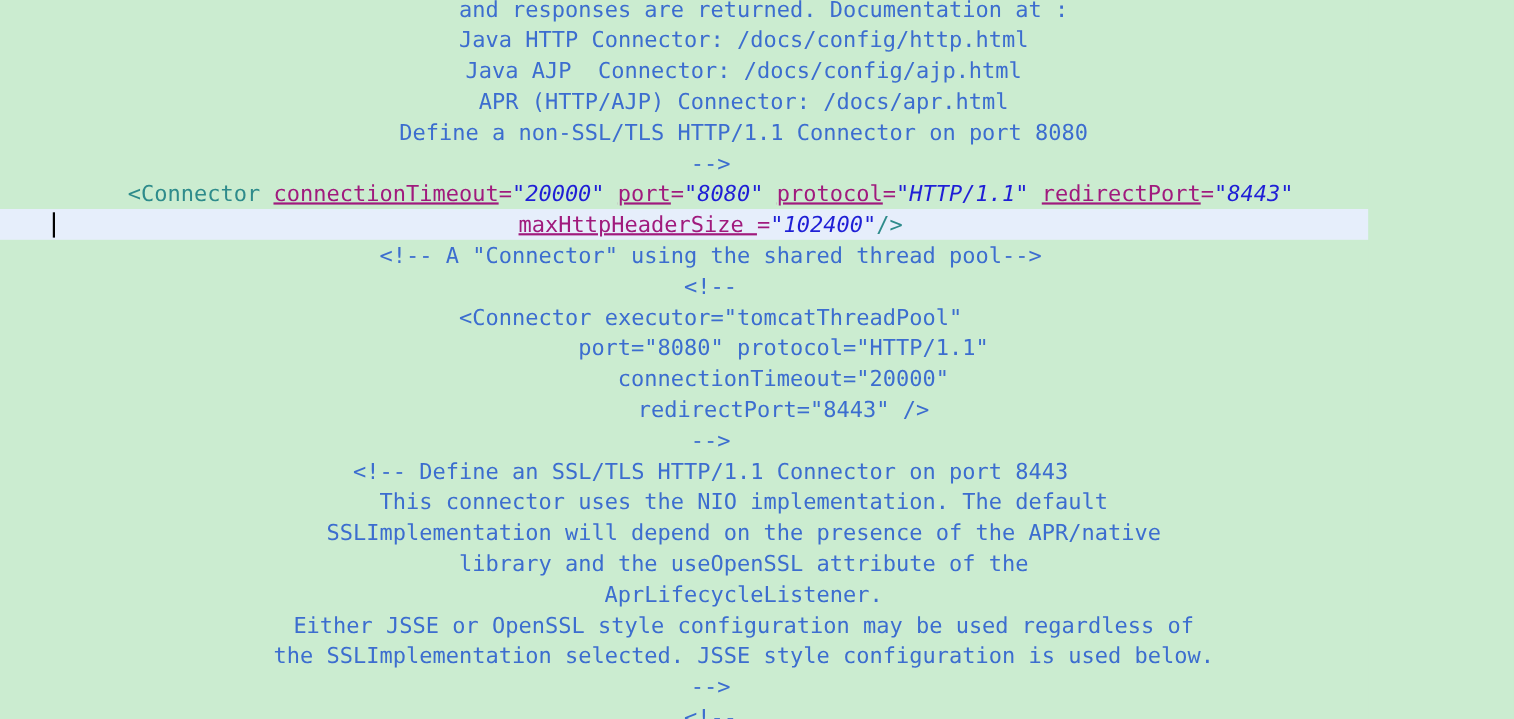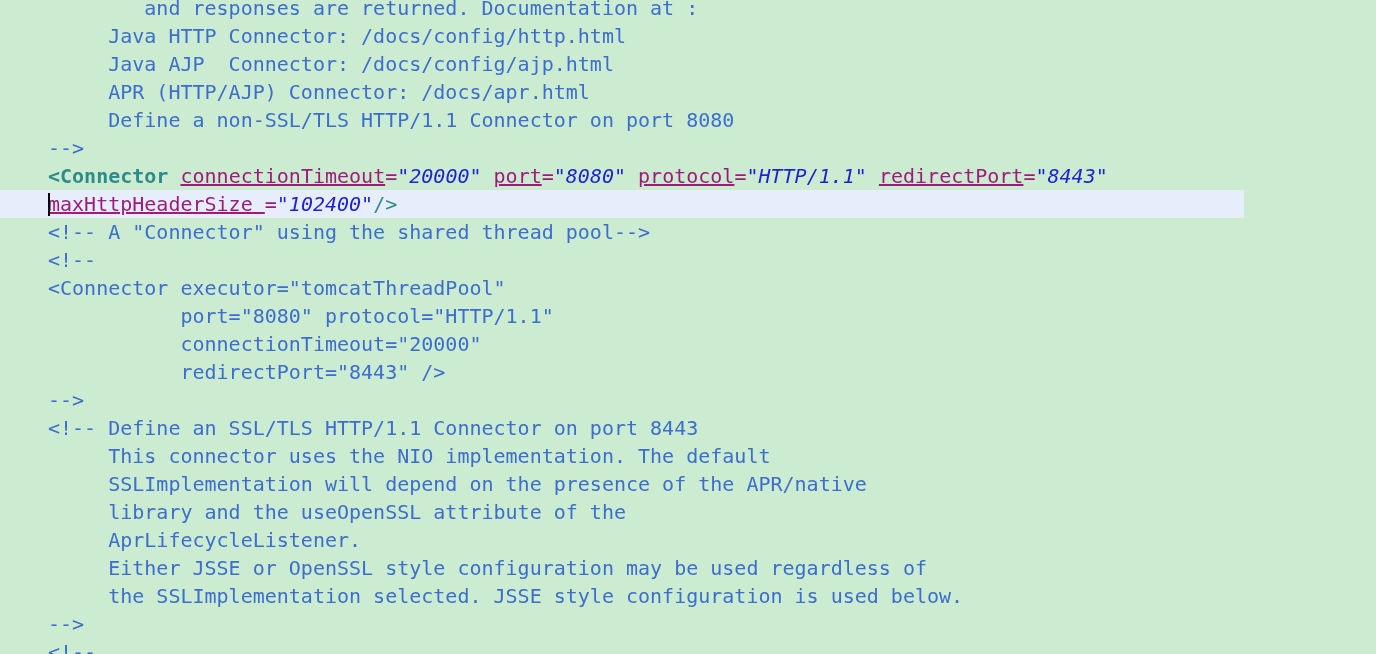--- a/index.html
+++ b/index.html
@@ -11,35 +11,36 @@
     position: relative;
     width: 1244px;
     height: 654px;
     overflow: hidden;
     background: #cbecd0;
     font-family: "DejaVu Sans Mono", "Liberation Mono", monospace;
     font-size: 20px;
     line-height: 28px;
     white-space: pre;
     letter-spacing: 0px;
+    text-align: center;
   }
   .line {
     height: 28px;
     line-height: 28px;
     padding-left: 48px;
     box-sizing: border-box;
     position: relative;
     white-space: pre;
   }
   .line.current {
     background: #e6eefb;
   }
   
   .c-comment   { color: #3c6dcf; }
-  .c-tag       { color: #2e8b8b; font-weight: bold; }
+  .c-tag       { color: #2e8b8b; }
   .c-attr      { color: #a01a7d; text-decoration: underline; }
   .c-value     { color: #1f1fd6; font-style: italic; }
   .c-punct     { color: #2e8b8b; }
   .c-eq        { color: #a01a7d; }
 
   .caret {
     display: inline-block;
     position: absolute;
     left: 48px;
     top: 3px;

